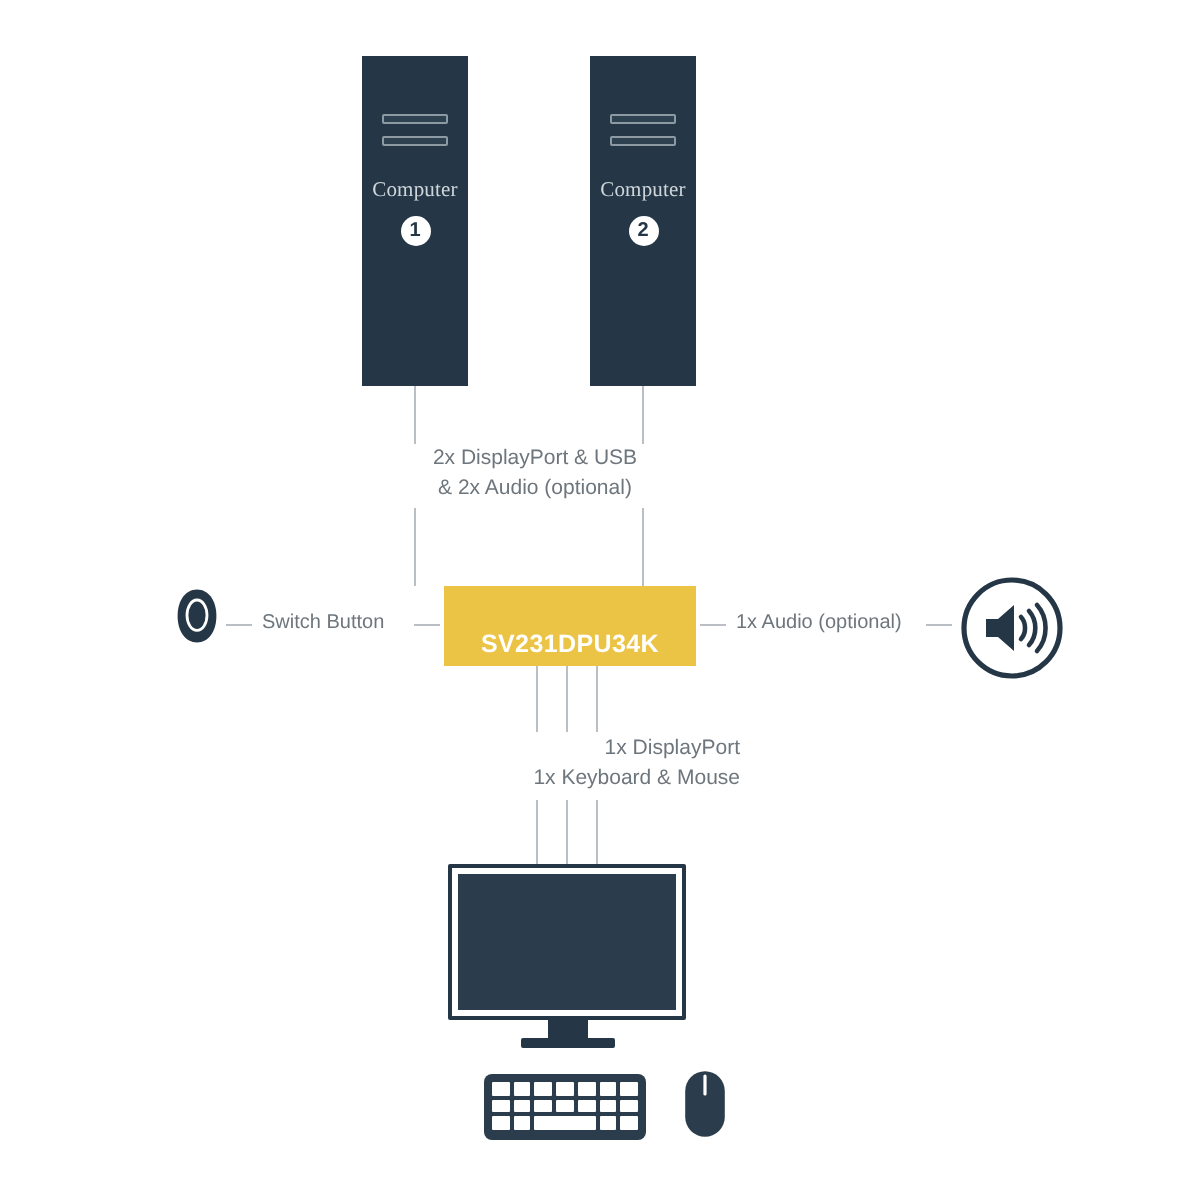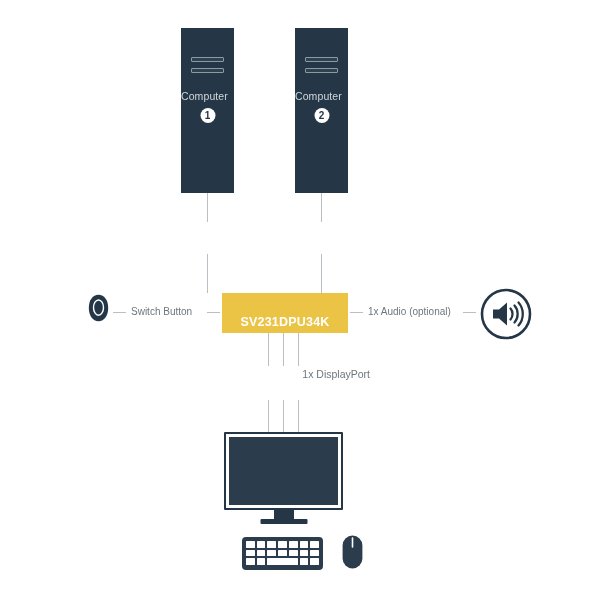--- a/index.html
+++ b/index.html
@@ -31,24 +31,25 @@
     border: 1px solid #8d9aa4;
     background: #2d4151;
     border-radius: 1px;
   }
   .bay-1 { top: 29px; }
   .bay-2 { top: 40px; }
 
   .tower-label {
     position: absolute;
     top: 62px; left: 0; width: 100%;
-    text-align: left;
+    text-align: center;
     color: #cfd6db;
     font-size: 10.5px;
     letter-spacing: .1px;
+    font-family: Liberation Serif, serif;
   }
   .tower-badge {
     position: absolute;
     top: 80px; left: 50%;
     transform: translateX(-50%);
     width: 15px; height: 15px;
     border-radius: 50%;
     background: #ffffff;
     color: #253746;
     font-size: 10px;
@@ -198,20 +199,24 @@
   <div class="tower" id="tower-2">
     <div class="bay bay-1"></div>
     <div class="bay bay-2"></div>
     <div class="tower-label">Computer</div>
     <div class="tower-badge">2</div>
   </div>
 
   <div class="vline" style="left:207px; top:193px; height:29px;"></div>
   <div class="vline" style="left:321px; top:193px; height:29px;"></div>
 
+  <div class="cable-label" style="left:180px; top:222px; width:175px;">
+    <div>2x DisplayPort &amp; USB</div>
+    <div>&amp; 2x Audio (optional)</div>
+  </div>
 
   <div class="vline" style="left:207px; top:254px; height:39px;"></div>
   <div class="vline" style="left:321px; top:254px; height:39px;"></div>
 
   <div id="switch-button">
     <svg width="21" height="28" viewBox="0 0 21 28" aria-hidden="true">
       <path d="M10.5 0.8 C16.2 0.8 20.2 6.2 20.2 14 C20.2 21.8 16.2 27.2 10.5 27.2 C4.8 27.2 0.8 21.8 0.8 14 C0.8 6.2 4.8 0.8 10.5 0.8 Z" fill="#253746"></path>
       <ellipse cx="10.5" cy="13.6" rx="5" ry="7.6" fill="none" stroke="#ffffff" stroke-width="1.4"></ellipse>
     </svg>
   </div>
@@ -237,20 +242,21 @@
       <path d="M38.5 14.5 C44.2 20.8 44.2 31.2 38.5 37.5" fill="none" stroke="#253746" stroke-width="2.3" stroke-linecap="round"></path>
     </svg>
   </div>
 
   <div class="vline" style="left:268px; top:333px; height:33px;"></div>
   <div class="vline" style="left:283px; top:333px; height:33px;"></div>
   <div class="vline" style="left:298px; top:333px; height:33px;"></div>
 
   <div class="cable-label" style="left:195px; top:367px; width:175px;text-align:right;">
     <div>1x DisplayPort</div>
+    <div>1x Keyboard &amp; Mouse</div>
   </div>
 
   <div class="vline" style="left:268px; top:400px; height:32px;"></div>
   <div class="vline" style="left:283px; top:400px; height:32px;"></div>
   <div class="vline" style="left:298px; top:400px; height:32px;"></div>
 
   <div id="monitor">
     <div class="mon-frame">
       <div class="mon-screen"></div>
     </div>

